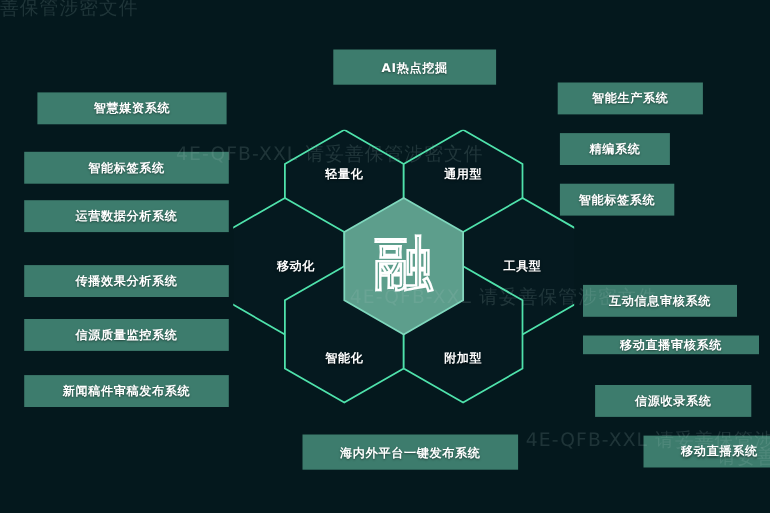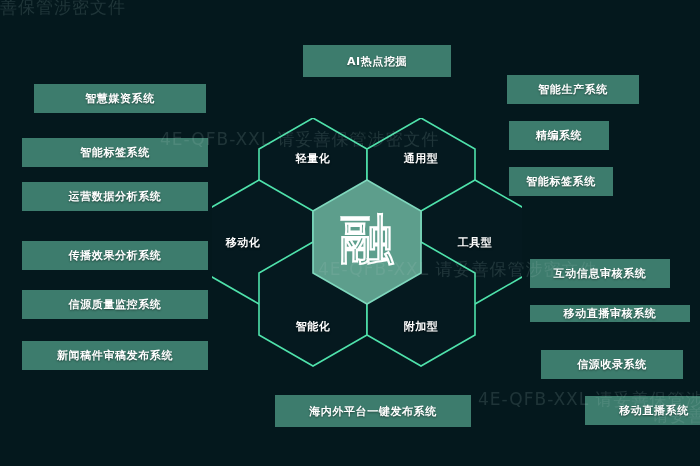--- a/index.html
+++ b/index.html
@@ -123,21 +123,21 @@
 
     <polygon class="hex-outline" points="101,124 155,155 155,217 101,248 47,217 47,155"></polygon>
 
     <polygon class="hex-outline" points="209,124 263,155 263,217 209,248 155,217 155,155"></polygon>
 
     <polygon class="hex-center-shape" points="155,62 209,93 209,155 155,186 101,155 101,93"></polygon>
   </svg>
 
   <div class="hex-label" style="left:101px; top:40px;">轻量化</div>
   <div class="hex-label" style="left:209px; top:40px;">通用型</div>
-  <div class="hex-label" style="left:31px; top:124px;font-family:Liberation Mono, monospace;">移动化</div>
+  <div class="hex-label" style="left:57px; top:124px;font-family:Liberation Mono, monospace;">移动化</div>
   <div class="hex-label" style="left:263px; top:124px;">工具型</div>
   <div class="hex-label" style="left:101px; top:208px;">智能化</div>
   <div class="hex-label" style="left:209px; top:208px;">附加型</div>
 
   <div class="hex-center-label" style="left:155px; top:122px;">融</div>
 </div>
 
 <div class="pill" style="left:303px; top:45px; width:148px; height:32px;">AI热点挖掘</div>
 
 <div class="pill" style="left:34px; top:84px; width:172px; height:29px;">智慧媒资系统</div>

